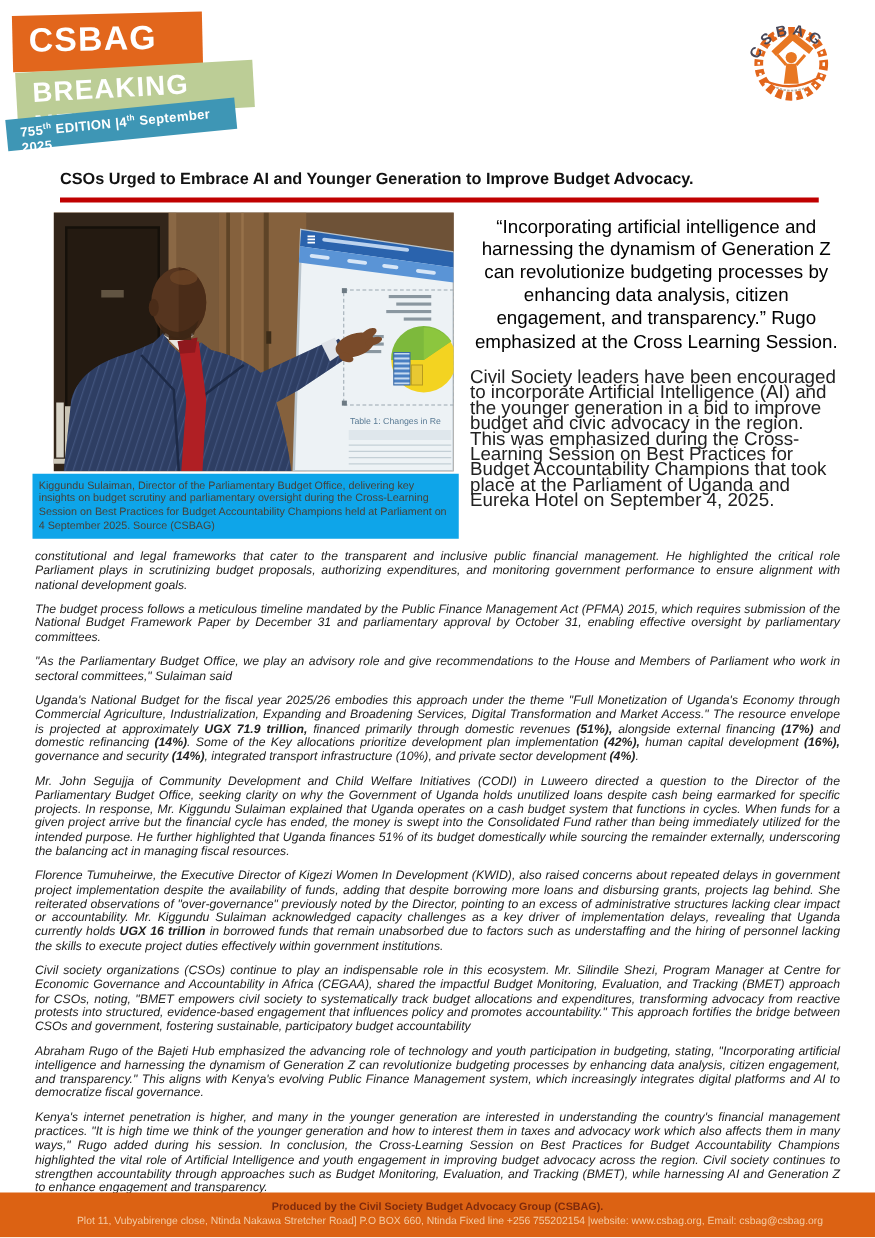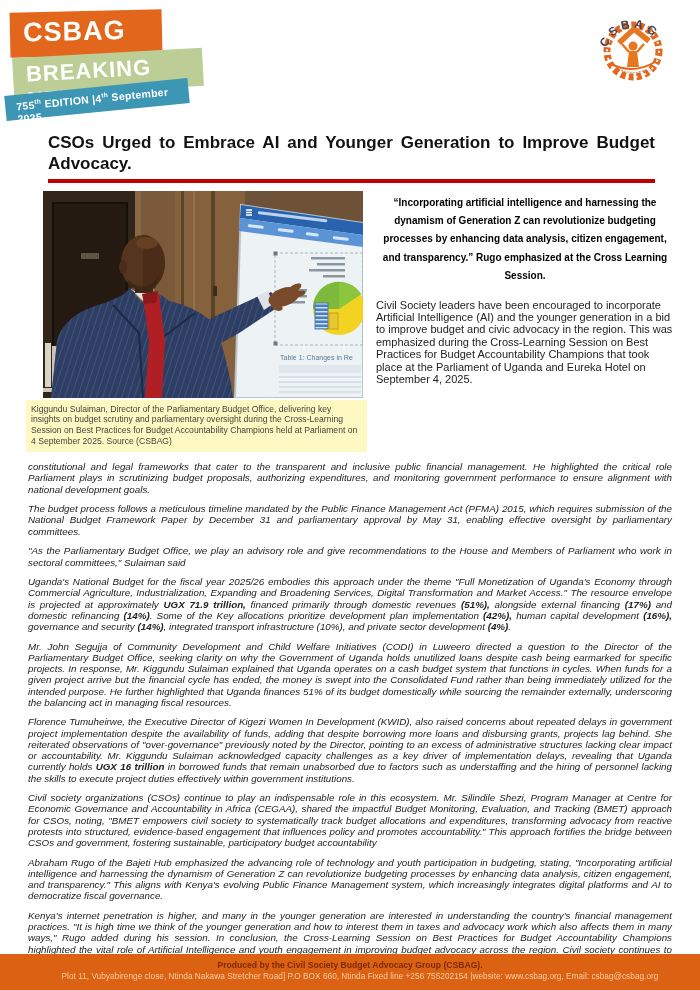--- a/index.html
+++ b/index.html
@@ -13,34 +13,34 @@
   .banner-green{left:13px;top:53px;width:190px;height:38px;background:#BCCD96;
                 transform:rotate(-3.2deg);font-size:22px;padding:4px 0 0 13px;letter-spacing:1px;}
   .banner-blue{left:5px;top:87px;width:184px;height:25px;background:#3E96B5;
                transform:rotate(-5.6deg);font-size:10.5px;padding:5px 0 0 11px;letter-spacing:.3px;}
   .banner-blue sup{font-size:6.5px;vertical-align:super;}
 
   .logo{position:absolute;right:28px;top:6px;}
 
   
   .main{position:absolute;left:0;right:0;top:132px;}
-  .headline{margin:0 45px 0 48px;font-size:17px;line-height:21px;font-weight:bold;
+  .headline{margin:0 45px 0 48px;font-size:13px;line-height:21px;font-weight:bold;
             text-align:justify;color:#121212;}
   .rule{height:3.5px;background:#C00000;margin:5px 45px 0 48px;}
 
   
   .columns{display:flex;gap:9px;margin:8px 26px 0 26px;}
   .col-left{width:341px;flex:0 0 341px;}
   .photo{position:relative;width:320px;height:207px;margin-left:17px;overflow:hidden;background:#6e5237;}
-  .caption{background:#fef9c3;color:#46423a;font-size:8.6px;line-height:10.9px;
+  .caption{background:#0ea5e9;color:#46423a;font-size:8.6px;line-height:10.9px;
            padding:4px 6px 5px 5px;margin-top:2px;}
   .col-right{flex:1;padding-top:3px;}
-  .quote{font-size:10px;line-height:18.4px;font-weight:bold;text-align:center;
+  .quote{font-size:15px;line-height:18.4px;font-weight:normal;text-align:center;
          color:#000;margin:0 0 13px 0;}
-  .intro-p{font-size:11px;line-height:12.4px;margin:0 0 10px 0;color:#222;}
+  .intro-p{font-size:15px;line-height:12.4px;margin:0 0 10px 0;color:#222;}
 
   
   .body-text{margin:9px 28px 0 28px;}
   .body-text p{font-size:9.8px;line-height:11.2px;margin:0 0 8.5px 0;
                text-align:justify;color:#222;font-style:italic;}
 
   
   .footer{position:absolute;left:0;right:0;bottom:0;height:36px;background:#DC6213;
           text-align:center;padding-top:6px;box-sizing:border-box;}
   .footer-l1{font-size:8.6px;font-weight:bold;color:#7E2A0C;line-height:11px;}
@@ -187,21 +187,21 @@
       </div>
 
       <div class="col-right">
         <div class="quote">“Incorporating artificial intelligence and harnessing the dynamism of Generation Z can revolutionize budgeting processes by enhancing data analysis, citizen engagement, and transparency.” Rugo emphasized at the Cross Learning Session.</div>
         <p class="intro-p">Civil Society leaders have been encouraged to incorporate Artificial Intelligence (AI) and the younger generation in a bid to improve budget and civic advocacy in the region. This was emphasized during the Cross-Learning Session on Best Practices for Budget Accountability Champions that took place at the Parliament of Uganda and Eureka Hotel on September 4, 2025.</p>
       </div>
     </div>
 
     <div class="body-text">
       <p><span>constitutional and legal frameworks that cater to the transparent and inclusive public financial management. He highlighted the critical role Parliament plays in scrutinizing budget proposals, authorizing expenditures, and monitoring government performance to ensure alignment with national development goals.</span></p>
-      <p><span>The budget process follows a meticulous timeline mandated by the Public Finance Management Act (PFMA) 2015, which requires submission of the National Budget Framework Paper by December 31 and parliamentary approval by May 31, enabling effective oversight by parliamentary committees.</span></p>
+      <p><span>The budget process follows a meticulous timeline mandated by the Public Finance Management Act (PFMA) 2015, which requires submission of the National Budget Framework Paper by December 31 and parliamentary approval by October 31, enabling effective oversight by parliamentary committees.</span></p>
       <p><span>"As the Parliamentary Budget Office, we play an advisory role and give recommendations to the House and Members of Parliament who work in sectoral committees," Sulaiman said</span></p>
       <p><span>Uganda's National Budget for the fiscal year 2025/26 embodies this approach under the theme "Full Monetization of Uganda's Economy through Commercial Agriculture, Industrialization, Expanding and Broadening Services, Digital Transformation and Market Access." The resource envelope is projected at approximately </span><span style="font-weight: bold;">UGX 71.9 trillion,</span><span> financed primarily through domestic revenues </span><span style="font-weight: bold;">(51%),</span><span> alongside external financing </span><span style="font-weight: bold;">(17%)</span><span> and domestic refinancing </span><span style="font-weight: bold;">(14%)</span><span>. Some of the Key allocations prioritize development plan implementation </span><span style="font-weight: bold;">(42%),</span><span> human capital development </span><span style="font-weight: bold;">(16%),</span><span> governance and security </span><span style="font-weight: bold;">(14%)</span><span>, integrated transport infrastructure (10%), and private sector development </span><span style="font-weight: bold;">(4%)</span><span>.</span></p>
       <p><span>Mr. John Segujja of Community Development and Child Welfare Initiatives (CODI) in Luweero directed a question to the Director of the Parliamentary Budget Office, seeking clarity on why the Government of Uganda holds unutilized loans despite cash being earmarked for specific projects. In response, Mr. Kiggundu Sulaiman explained that Uganda operates on a cash budget system that functions in cycles. When funds for a given project arrive but the financial cycle has ended, the money is swept into the Consolidated Fund rather than being immediately utilized for the intended purpose. He further highlighted that Uganda finances 51% of its budget domestically while sourcing the remainder externally, underscoring the balancing act in managing fiscal resources.</span></p>
       <p><span>Florence Tumuheirwe, the Executive Director of Kigezi Women In Development (KWID), also raised concerns about repeated delays in government project implementation despite the availability of funds, adding that despite borrowing more loans and disbursing grants, projects lag behind. She reiterated observations of "over-governance" previously noted by the Director, pointing to an excess of administrative structures lacking clear impact or accountability. Mr. Kiggundu Sulaiman acknowledged capacity challenges as a key driver of implementation delays, revealing that Uganda currently holds </span><span style="font-weight: bold;">UGX 16 trillion</span><span> in borrowed funds that remain unabsorbed due to factors such as understaffing and the hiring of personnel lacking the skills to execute project duties effectively within government institutions.</span></p>
       <p><span>Civil society organizations (CSOs) continue to play an indispensable role in this ecosystem. Mr. Silindile Shezi, Program Manager at Centre for Economic Governance and Accountability in Africa (CEGAA), shared the impactful Budget Monitoring, Evaluation, and Tracking (BMET) approach for CSOs, noting, "BMET empowers civil society to systematically track budget allocations and expenditures, transforming advocacy from reactive protests into structured, evidence-based engagement that influences policy and promotes accountability." This approach fortifies the bridge between CSOs and government, fostering sustainable, participatory budget accountability</span></p>
       <p><span>Abraham Rugo of the Bajeti Hub emphasized the advancing role of technology and youth participation in budgeting, stating, "Incorporating artificial intelligence and harnessing the dynamism of Generation Z can revolutionize budgeting processes by enhancing data analysis, citizen engagement, and transparency." This aligns with Kenya's evolving Public Finance Management system, which increasingly integrates digital platforms and AI to democratize fiscal governance.</span></p>
       <p><span>Kenya's internet penetration is higher, and many in the younger generation are interested in understanding the country's financial management practices. "It is high time we think of the younger generation and how to interest them in taxes and advocacy work which also affects them in many ways," Rugo added during his session. In conclusion, the Cross-Learning Session on Best Practices for Budget Accountability Champions highlighted the vital role of Artificial Intelligence and youth engagement in improving budget advocacy across the region. Civil society continues to strengthen accountability through approaches such as Budget Monitoring, Evaluation, and Tracking (BMET), while harnessing AI and Generation Z to enhance engagement and transparency.</span></p>
     </div>
   </div>
 

